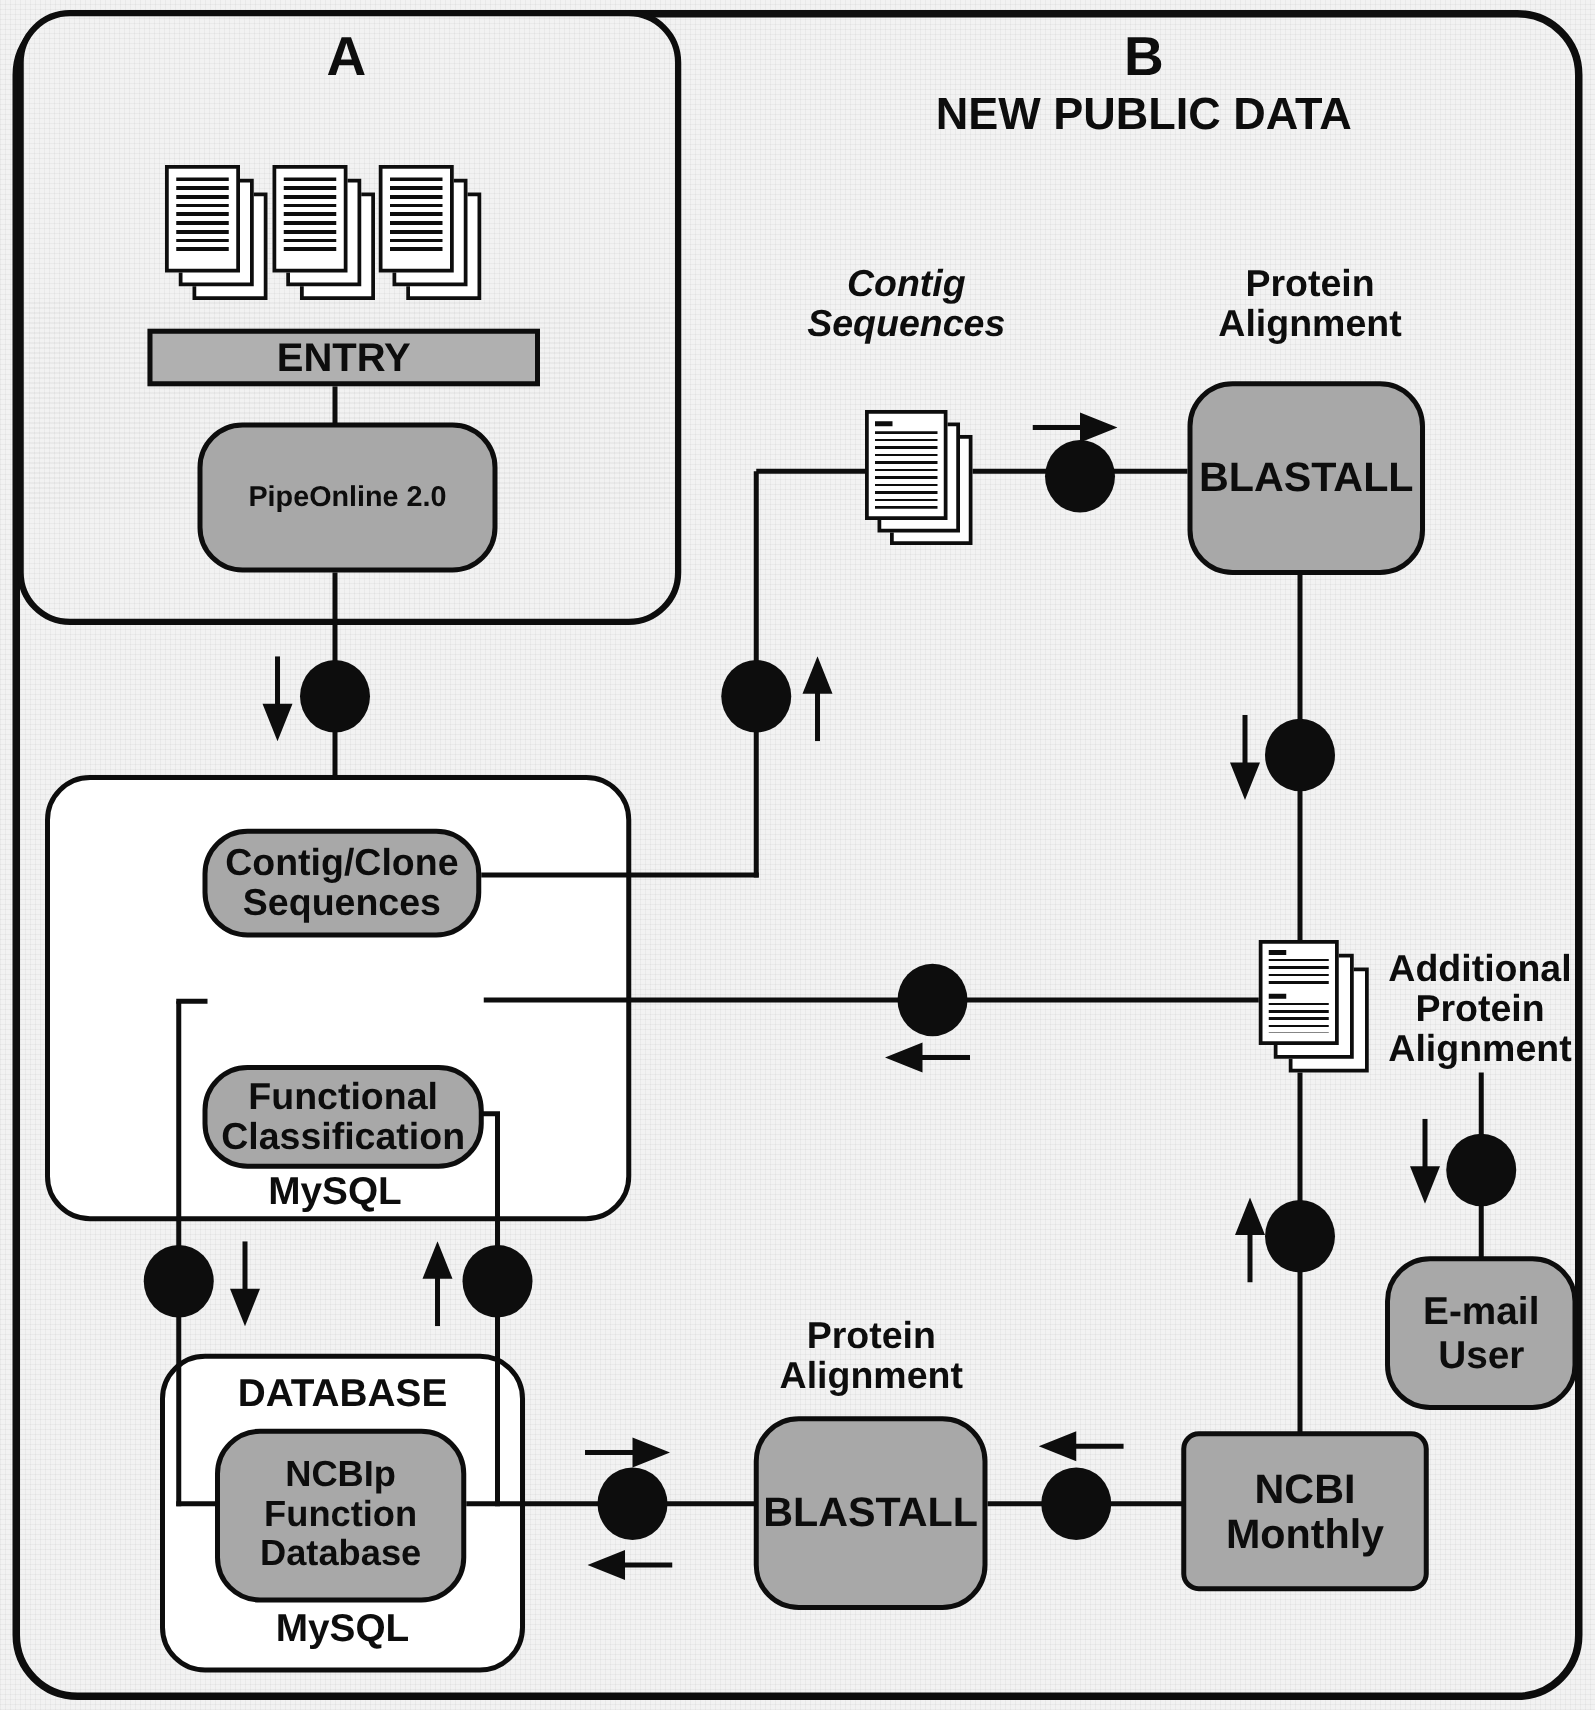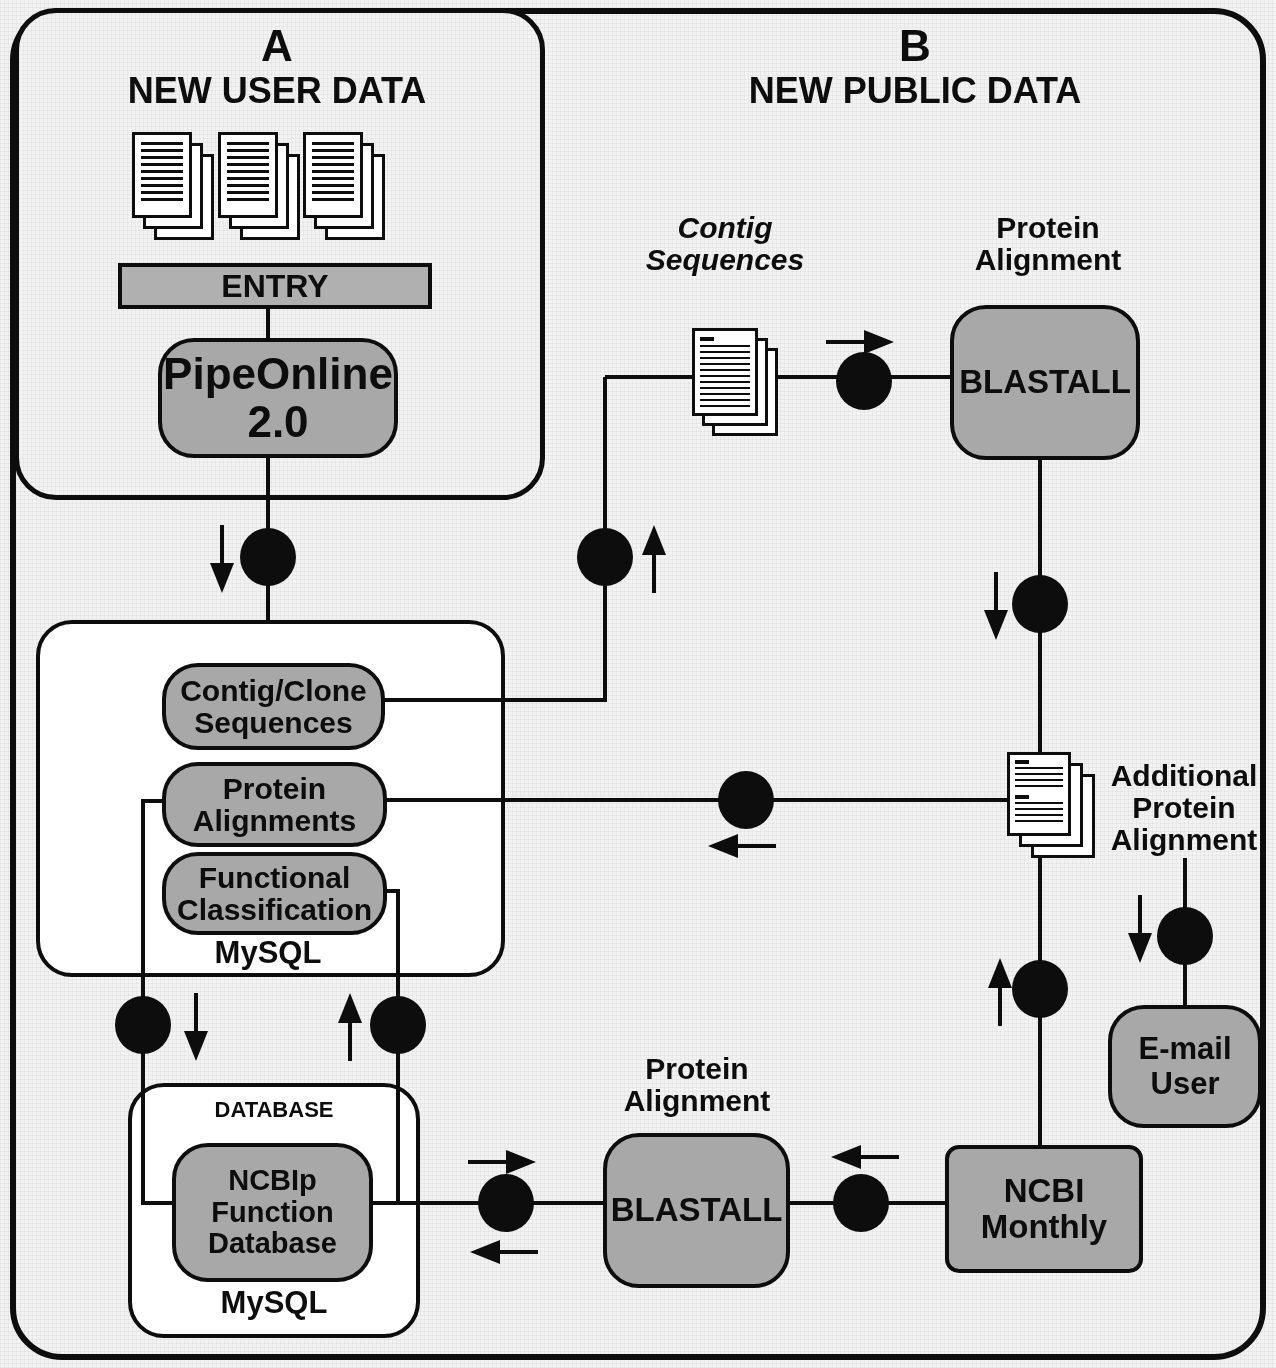--- a/index.html
+++ b/index.html
@@ -64,21 +64,20 @@
   <div class="hline" style="left:373px;top:1201px;width:232px;"></div>
   <div class="hline" style="left:790px;top:1201px;width:157px;"></div>
   <div class="vline" style="left:141px;top:801px;height:404px;"></div>
   <div class="hline" style="left:141px;top:799px;width:25px;"></div>
   <div class="hline" style="left:141px;top:1201px;width:35px;"></div>
   <div class="vline" style="left:396px;top:891px;height:314px;"></div>
   <div class="hline" style="left:385px;top:889px;width:15px;"></div>
 
   <div class="panelA" style="left:14px;top:8px;width:521px;height:482px;"></div>
   <div class="lbl" style="left:14px;top:22px;width:526px;font-size:44px;">A</div>
-  <div class="lbl" style="left:14px;top:72px;width:526px;font-size:36px;">NEW USER DATA</div>
 
   <div class="docstack" style="left:132px;top:132px;width:78px;height:104px;">
     <div class="page" style="left:22px;top:22px;width:54px;height:80px;"></div>
     <div class="page" style="left:11px;top:11px;width:54px;height:80px;"></div>
     <div class="page" style="left:0;top:0;width:54px;height:80px;">
         <div class="plines" style="top:7px;height:61px;"></div>
       </div>
   </div>
   <div class="docstack" style="left:218px;top:132px;width:78px;height:104px;">
     <div class="page" style="left:22px;top:22px;width:54px;height:80px;"></div>
@@ -92,21 +91,21 @@
     <div class="page" style="left:11px;top:11px;width:54px;height:80px;"></div>
     <div class="page" style="left:0;top:0;width:54px;height:80px;">
         <div class="plines" style="top:7px;height:61px;"></div>
       </div>
   </div>
 
   <div class="entrybar" style="left:118px;top:263px;width:306px;height:38px;font-size:32px;">
     <span>ENTRY</span>
   </div>
 
-  <div class="gbox" style="left:158px;top:338px;width:216px;height:112px;font-size:44px;padding:0 8px;">
+  <div class="gbox" style="left:158px;top:338px;width:216px;height:112px;font-size:23px;padding:0 8px;">
     <span>PipeOnline 2.0</span>
   </div>
 
   <div class="lbl" style="left:600px;top:22px;width:630px;font-size:44px;">B</div>
   <div class="lbl" style="left:600px;top:72px;width:630px;font-size:36px;">NEW PUBLIC DATA</div>
 
   <div class="lbl" style="left:625px;top:212px;width:200px;font-size:30px;font-style:italic;">Contig Sequences</div>
   <div class="lbl" style="left:948px;top:212px;width:200px;font-size:30px;">Protein Alignment</div>
 
   <div class="docstack" style="left:692px;top:328px;width:82px;height:102px;">
@@ -138,30 +137,27 @@
     <span>E-mail User</span>
   </div>
   <div class="gbox" style="left:945px;top:1145px;width:190px;height:120px;font-size:33px;border-radius:14px;">
     <span>NCBI Monthly</span>
   </div>
 
   <div class="wbox" style="left:36px;top:620px;width:461px;height:349px;"></div>
   <div class="gbox" style="left:162px;top:663px;width:215px;height:79px;font-size:30px;line-height:1.05;">
     <span>Contig/Clone Sequences</span>
   </div>
-  <div class="gbox" style="left:162px;top:762px;width:217px;height:77px;font-size:30px;line-height:1.05;">
-    <span>Protein Alignments</span>
-  </div>
   <div class="gbox" style="left:162px;top:852px;width:217px;height:75px;font-size:30px;line-height:1.05;">
     <span>Functional Classification</span>
   </div>
   <div class="lbl" style="left:118px;top:936px;width:300px;font-size:31px;">MySQL</div>
 
   <div class="wbox" style="left:128px;top:1083px;width:284px;height:247px;"></div>
-  <div class="lbl" style="left:128px;top:1098px;width:292px;font-size:22px;">DATABASE</div>
+  <div class="lbl" style="left:128px;top:1098px;width:292px;font-size:31px;">DATABASE</div>
   <div class="gbox" style="left:172px;top:1143px;width:193px;height:131px;font-size:29px;line-height:1.1;">
     <span>NCBIp Function Database</span>
   </div>
   <div class="lbl" style="left:128px;top:1286px;width:292px;font-size:31px;">MySQL</div>
 
   <div class="lbl" style="left:597px;top:1053px;width:200px;font-size:30px;">Protein Alignment</div>
   <div class="gbox" style="left:603px;top:1133px;width:179px;height:147px;font-size:33px;">
     <span>BLASTALL</span>
   </div>
 

